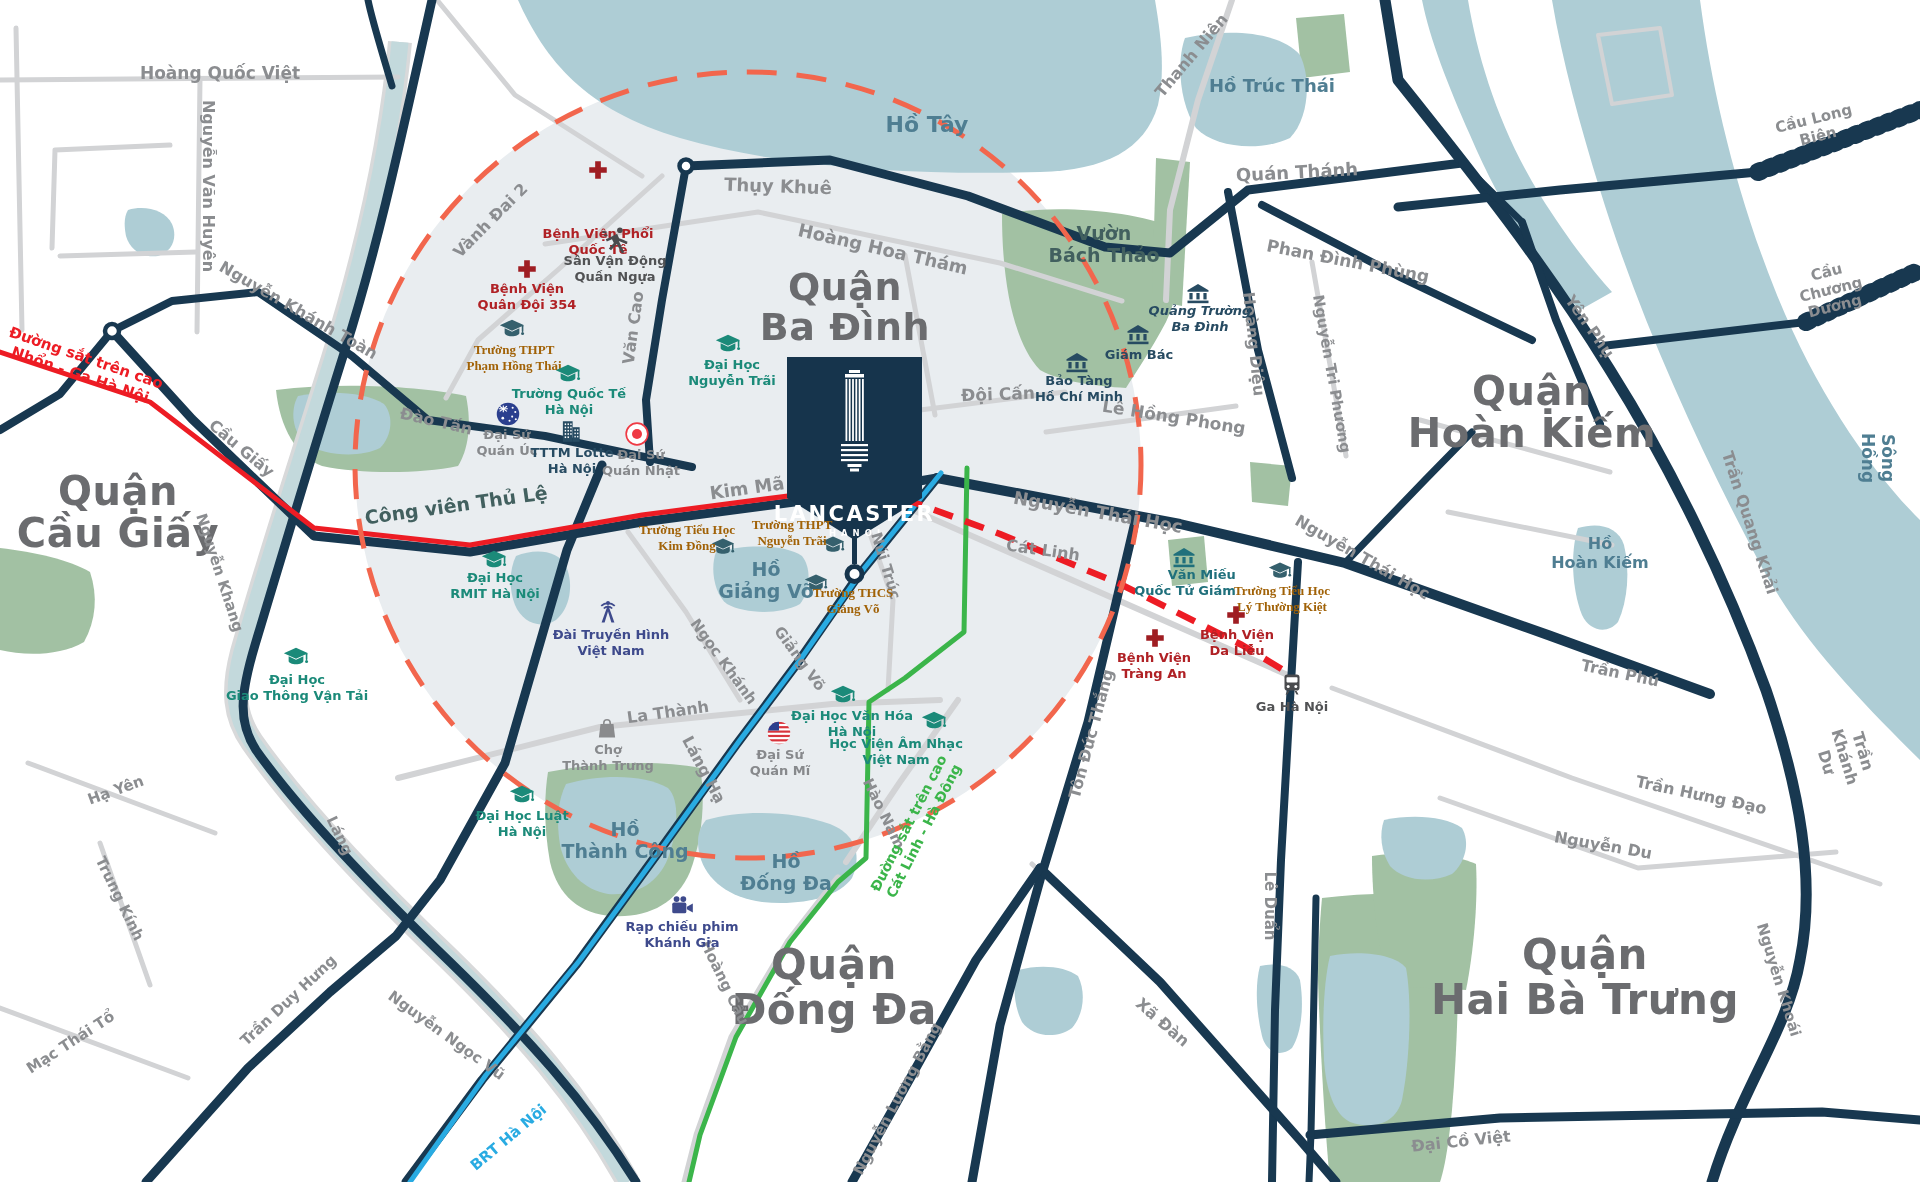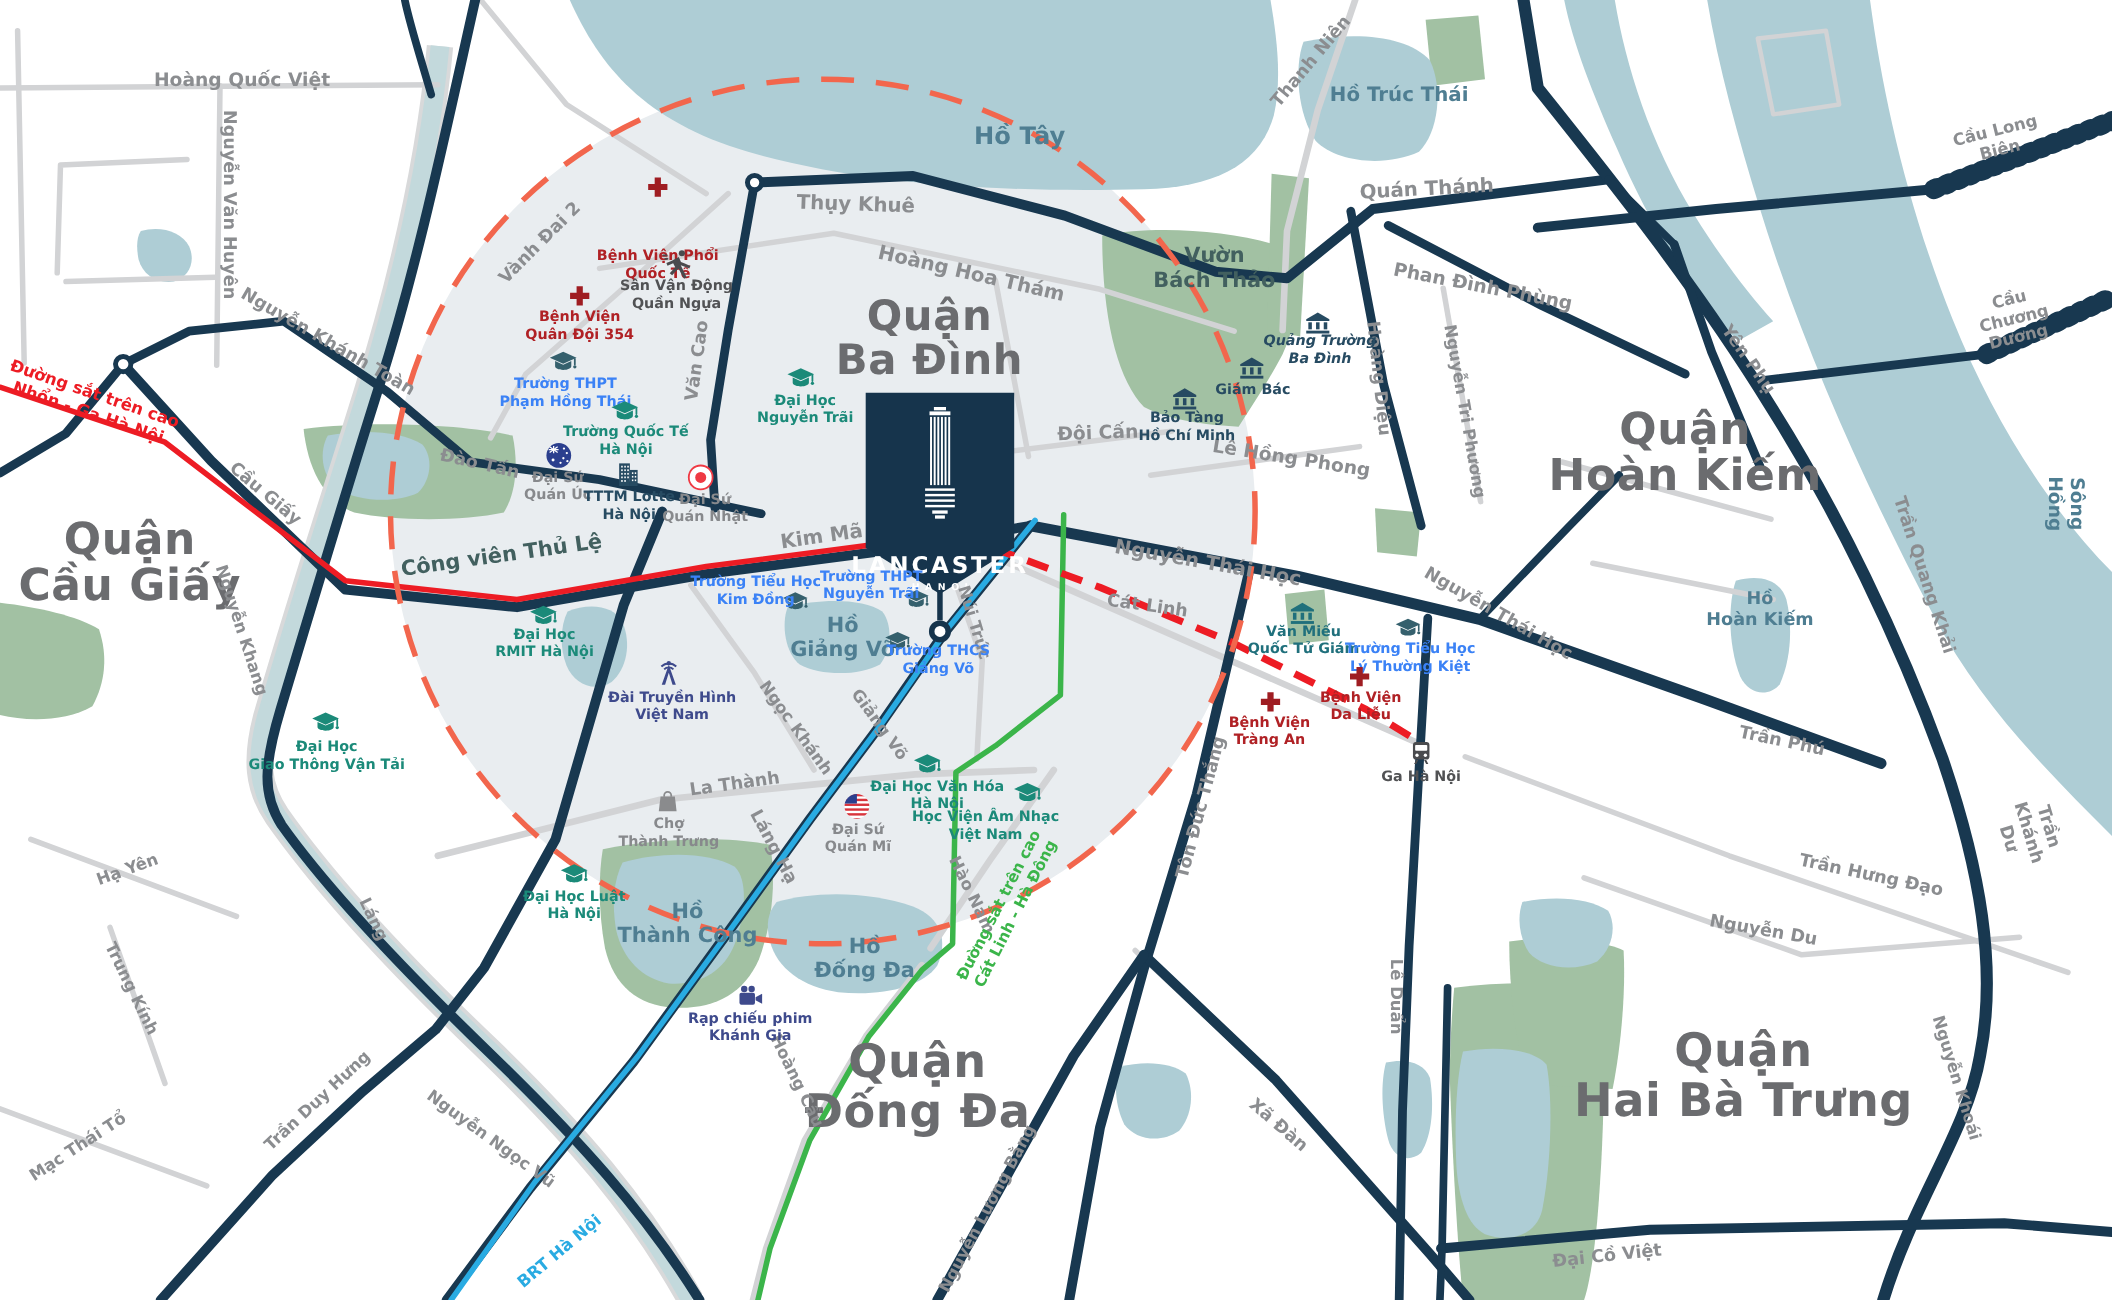--- a/index.html
+++ b/index.html
@@ -14,21 +14,21 @@
   .road{color:#8b8d90;font-weight:600;}
   .rail{font-weight:700;}
   .rail-red{color:var(--rail-red,#e8212a);}
   .rail-green{color:var(--rail-green,#3bb54a);}
   .rail-blue{color:var(--rail-blue,#29abe2);}
   .poi{font-size:13px;font-weight:700;line-height:1.25;}
   .poi-ico{position:absolute;transform:translate(-50%,-50%);}
   .poi-ico svg{display:block;}
   .tc-red{color:#b02125;}.ic-red{color:#9f1d22;}
   .tc-teal{color:#1b8a79;}.ic-teal{color:#1b8a79;}
-  .tc-darkteal{color:#3b82f6;}.ic-darkteal{color:#35606d;}
+  .tc-darkteal{color:#a16207;font-family:Liberation Serif, serif;}.ic-darkteal{color:#35606d;}
   .tc-navy{color:#274b62;}.ic-navy{color:#274b62;}
   .tc-tealdark{color:#20707c;}.ic-tealdark{color:#20707c;}
   .tc-indigo{color:#3e4a8c;}.ic-indigo{color:#3e4a8c;}
   .tc-gray{color:#87898c;}.ic-gray{color:#8a8b8d;}
   .tc-darkgray{color:#515254;}.ic-darkgray{color:#4a4b4e;}
   .rd-navy{stroke:var(--road-navy,#183850);fill:none;stroke-linecap:round;stroke-linejoin:round;}
   .rd-gray{stroke:var(--road-gray,#d2d3d5);fill:none;stroke-linecap:round;stroke-linejoin:round;}
   .wt{fill:var(--water,#aecdd5);}
   .pk{fill:var(--park,#a2c1a3);}
   .lm-brand{fill:#fff;font-size:21px;font-weight:700;letter-spacing:2.5px;font-family:"DejaVu Sans","Liberation Sans",sans-serif;}
@@ -539,21 +539,21 @@
           <use href="#sym-school"></use>
         </svg>
       </div>
       <div class="lbl poi tc-teal" style="left: 896px; top: 752px; transform: translate(-50%, -50%) rotate(0deg);">Học Viện Âm Nhạc
 Việt Nam</div>
       <div class="poi-ico ic-tealdark" style="left: 1184px; top: 557px; transform: translate(-50%, -50%) rotate(0deg);">
         <svg width="24" height="24" viewBox="0 0 24 24">
           <use href="#sym-museum"></use>
         </svg>
       </div>
-      <div class="lbl poi tc-tealdark" style="left: 1185px; top: 583px; transform: translate(-50%, -50%) rotate(0deg);">Văn Miếu
+      <div class="lbl poi tc-tealdark" style="left: 1185px; top: 583px; transform: translate(-50%, -50%) rotate(0deg); text-align: right;">Văn Miếu
 Quốc Tử Giám</div>
       <div class="poi-ico ic-darkteal" style="left: 1280px; top: 572px; transform: translate(-50%, -50%) rotate(0deg);">
         <svg width="24" height="24" viewBox="0 0 24 24">
           <use href="#sym-school"></use>
         </svg>
       </div>
       <div class="lbl poi tc-darkteal" style="left: 1282px; top: 599px; transform: translate(-50%, -50%) rotate(0deg);">Trường Tiểu Học
 Lý Thường Kiệt</div>
       <div class="poi-ico ic-red" style="left: 1155px; top: 638px; transform: translate(-50%, -50%) rotate(0deg);">
         <svg width="20" height="20" viewBox="0 0 24 24">

